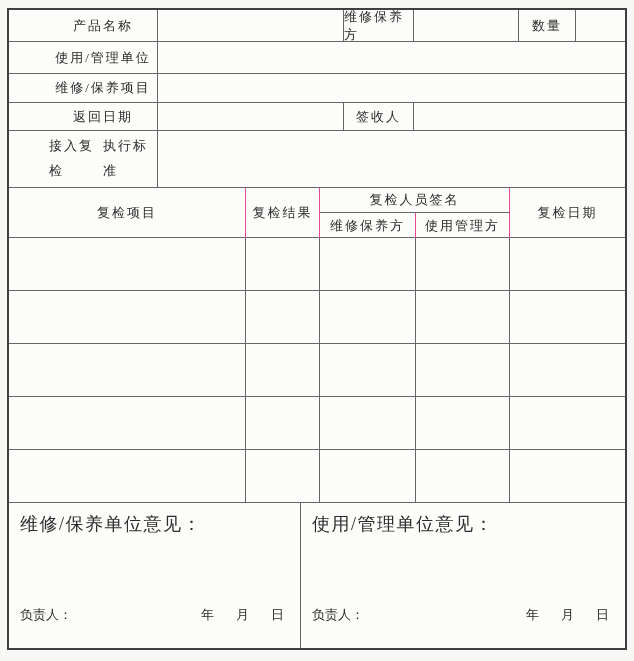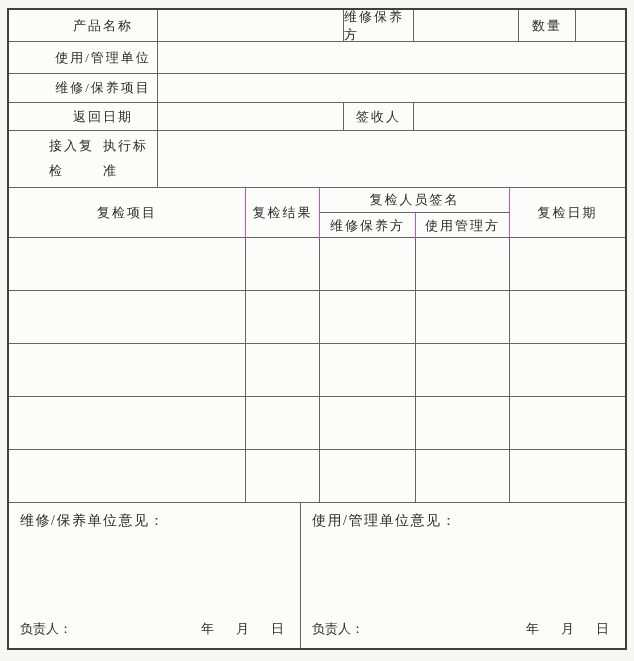--- a/index.html
+++ b/index.html
@@ -62,24 +62,24 @@
   }
   .b-row:last-child { border-bottom: 1px solid #666; }
   .b-cell { border-right: 1px solid #666; }
   .b-cell:last-child { border-right: none; }
   
   .opinions { display: grid; grid-template-columns: 292px 1fr; height: 145px; }
   .op { position: relative; }
   .op-left { border-right: 1px solid #666; }
   .op-title {
     position: absolute; top: 9px; left: 11px;
-    font-size: 14px; letter-spacing: 1.5px;
+    font-size: 18px; letter-spacing: 1.5px;
   }
   .op-footer {
-    position: absolute; left: 11px; right: 16px; bottom: 10px;
+    position: absolute; left: 11px; right: 16px; bottom: 24px;
     display: flex; justify-content: space-between; align-items: baseline;
     font-size: 13px;
   }
   .ymd { display: flex; column-gap: 22px; }
 </style>
 </head>
 <body>
 
 <div class="form">
 

